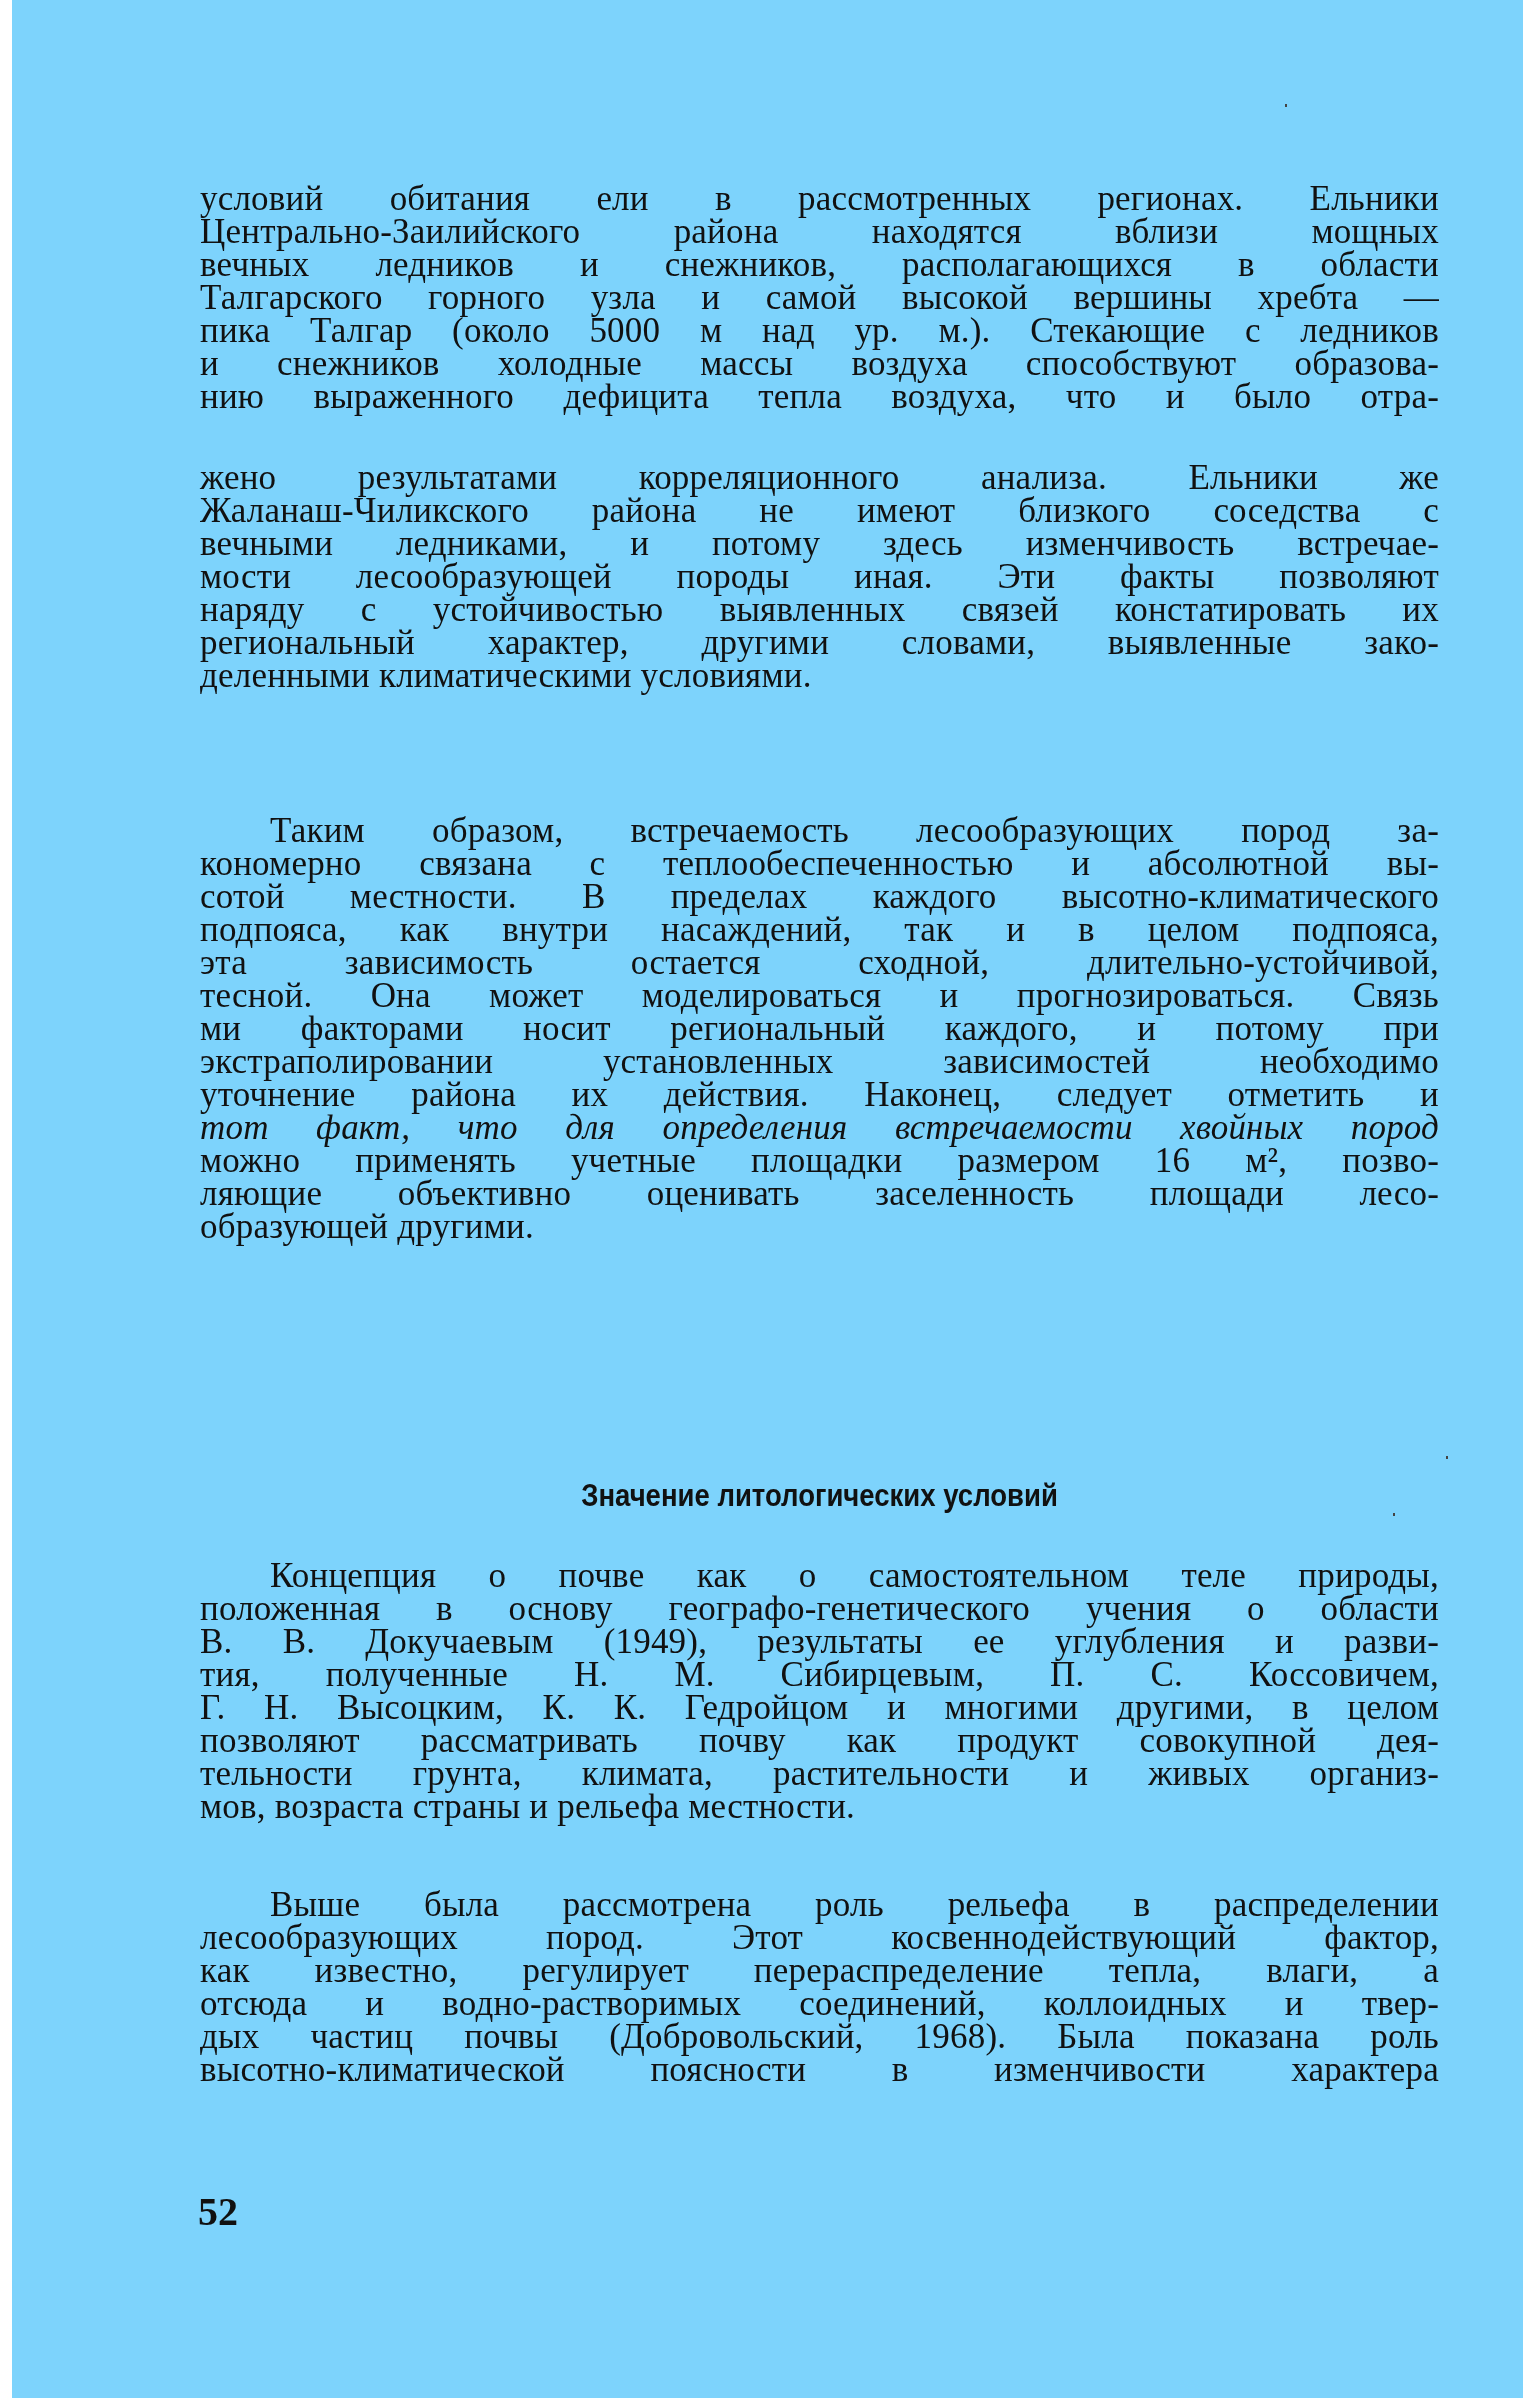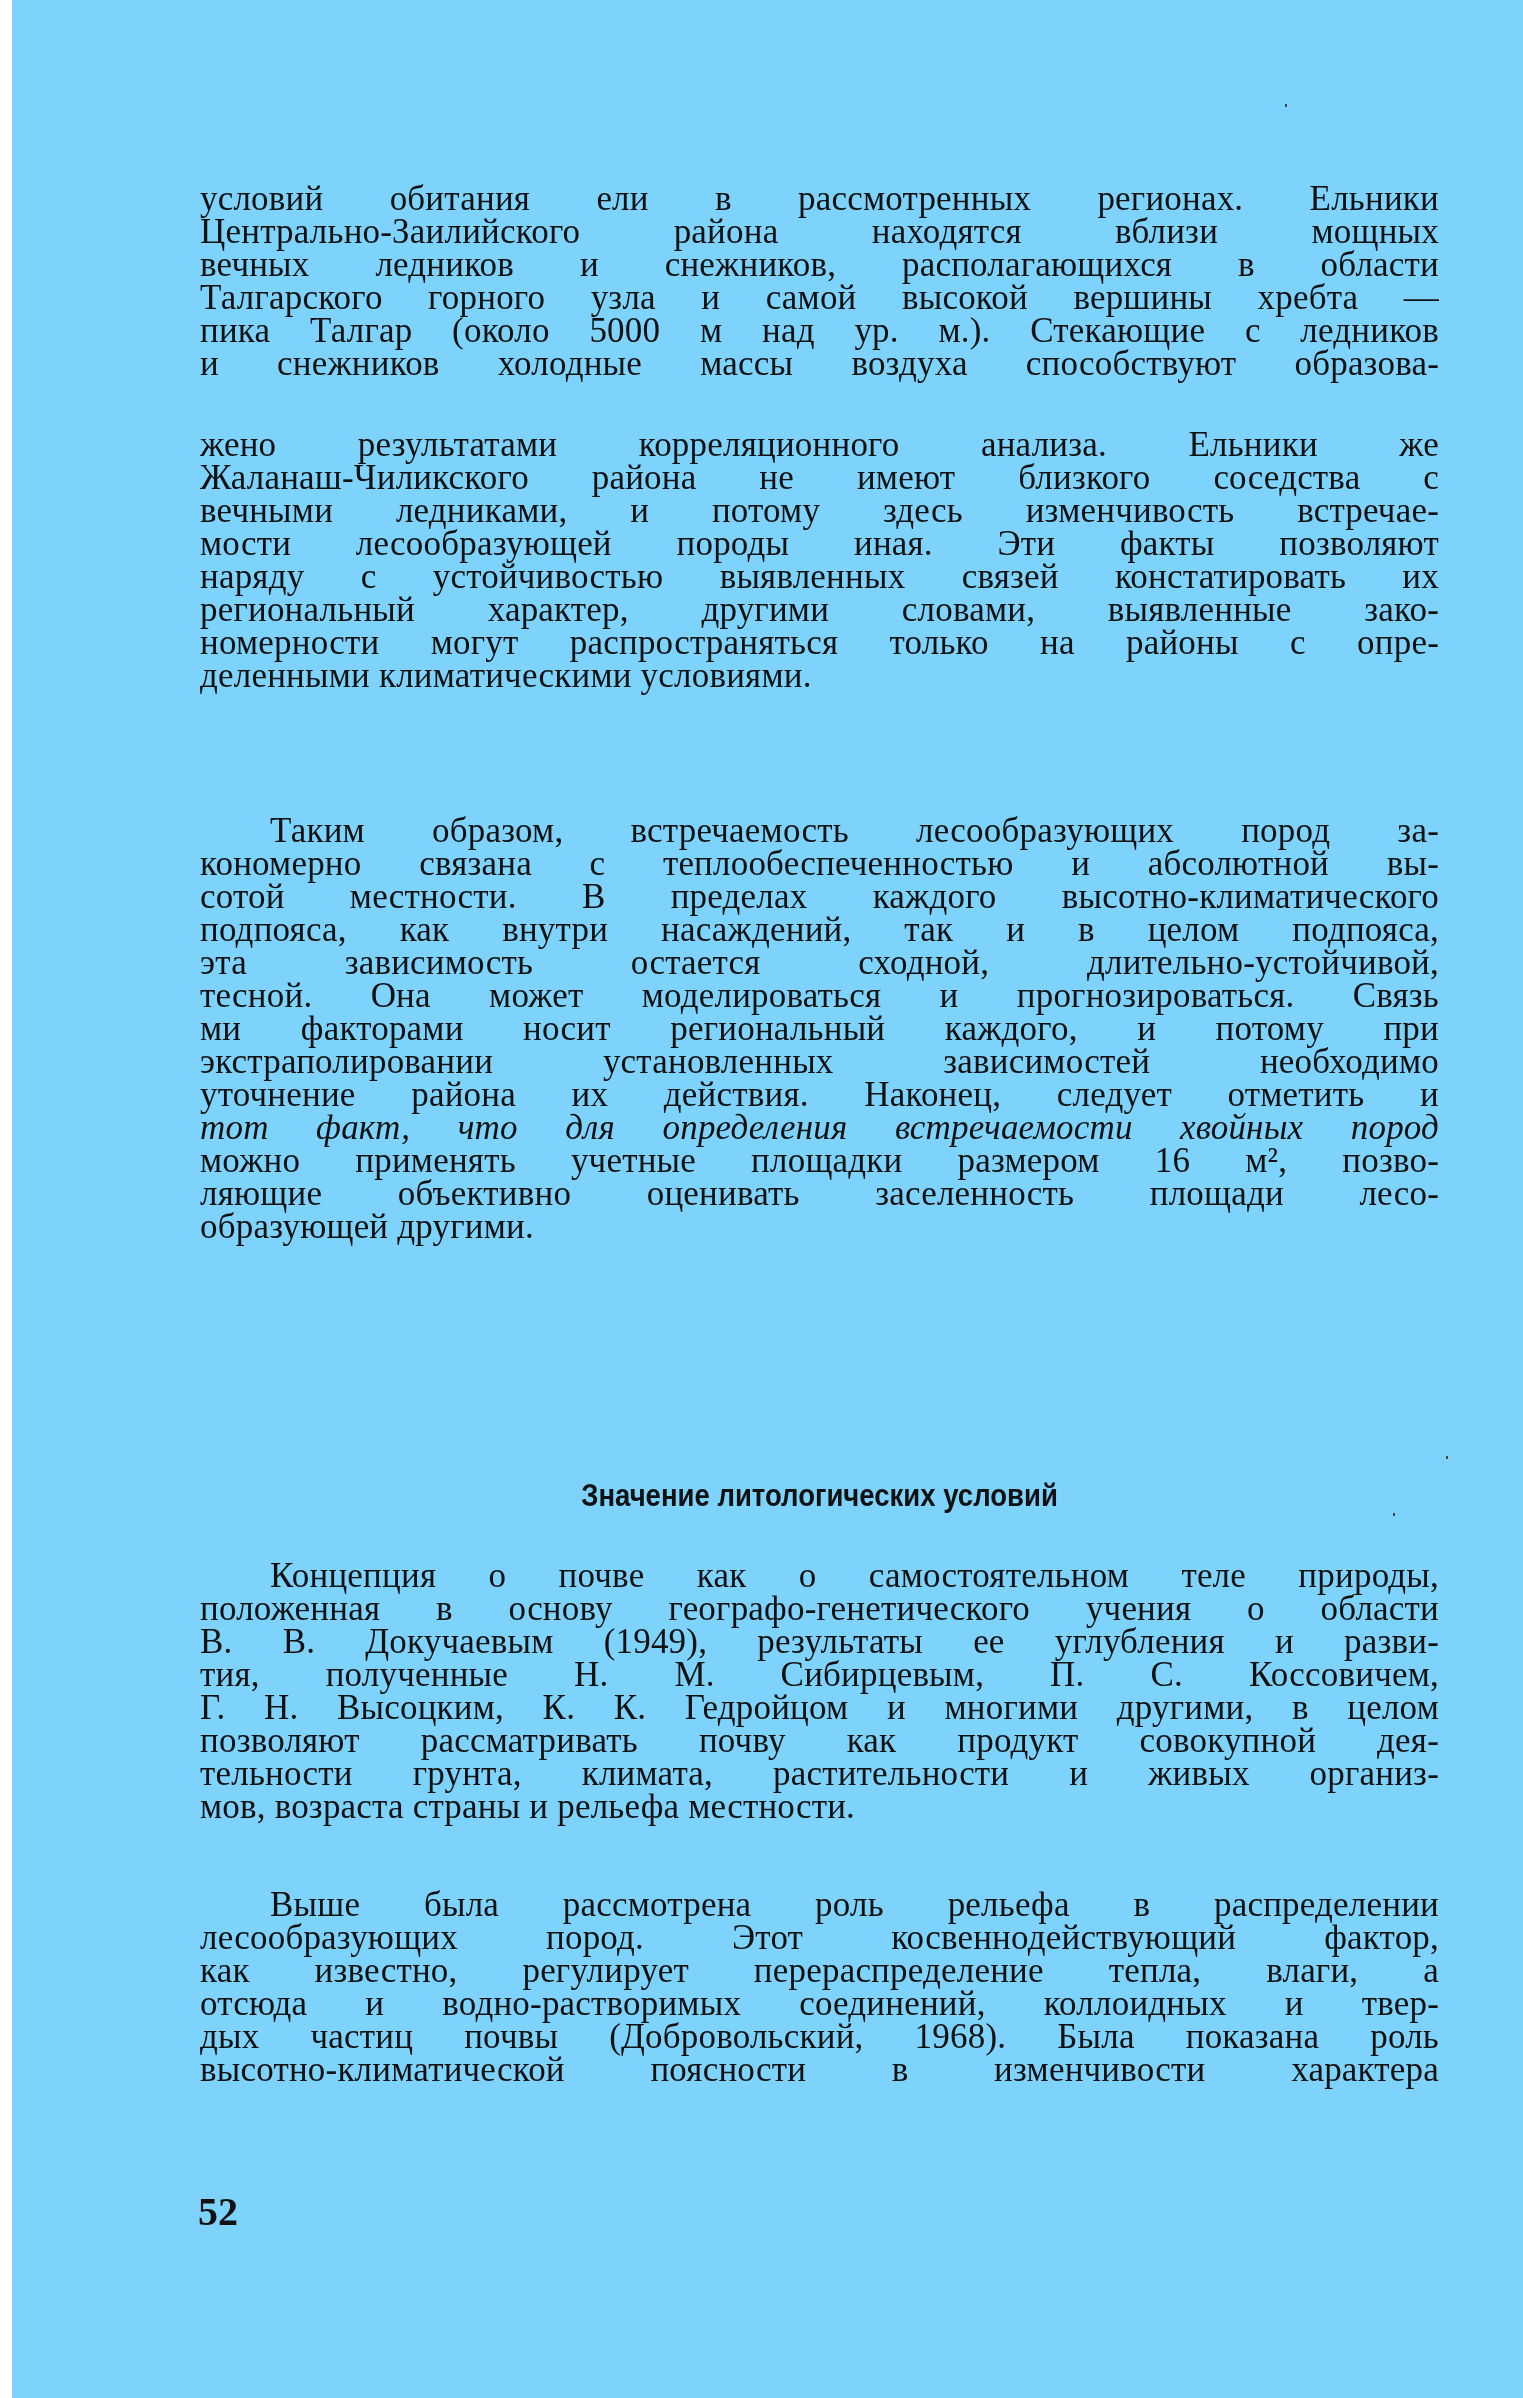--- a/index.html
+++ b/index.html
@@ -48,27 +48,27 @@
 <div class="page">
   <div class="col" style="top:0;height:2398px;">
 
     <div class="para" id="p1">
       <div class="line" style="white-space: nowrap;">условий обитания ели в рассмотренных регионах. Ельники</div>
       <div class="line" style="white-space: nowrap;">Центрально-Заилийского района находятся вблизи мощных</div>
       <div class="line" style="white-space: nowrap;">вечных ледников и снежников, располагающихся в области</div>
       <div class="line" style="white-space: nowrap;">Талгарского горного узла и самой высокой вершины хребта —</div>
       <div class="line" style="white-space: nowrap;">пика Талгар (около 5000 м над ур. м.). Стекающие с ледников</div>
       <div class="line" style="white-space: nowrap;">и снежников холодные массы воздуха способствуют образова-</div>
+      <div class="line" style="white-space: nowrap;">нию выраженного дефицита тепла воздуха, что и было отра-</div>
       <div class="line" style="white-space: nowrap; margin-top: 48px;">жено результатами корреляционного анализа. Ельники же</div>
       <div class="line" style="white-space: nowrap;">Жаланаш-Чиликского района не имеют близкого соседства с</div>
       <div class="line" style="white-space: nowrap;">вечными ледниками, и потому здесь изменчивость встречае-</div>
       <div class="line" style="white-space: nowrap;">мости лесообразующей породы иная. Эти факты позволяют</div>
       <div class="line" style="white-space: nowrap;">наряду с устойчивостью выявленных связей констатировать их</div>
       <div class="line" style="white-space: nowrap;">региональный характер, другими словами, выявленные зако-</div>
-      <div class="line" style="white-space: nowrap;">номерности могут распространяться только на районы с опре-</div>
       <div class="line last" style="white-space: nowrap;">деленными климатическими условиями.</div>
     </div>
 
     <div class="para" id="p2">
       <div class="line indent" style="white-space: nowrap;">Таким образом, встречаемость лесообразующих пород за-</div>
       <div class="line" style="white-space: nowrap;">кономерно связана с теплообеспеченностью и абсолютной вы-</div>
       <div class="line" style="white-space: nowrap;">сотой местности. В пределах каждого высотно-климатического</div>
       <div class="line" style="white-space: nowrap;">подпояса, как внутри насаждений, так и в целом подпояса,</div>
       <div class="line" style="white-space: nowrap;">эта зависимость остается сходной, длительно-устойчивой,</div>
       <div class="line" style="white-space: nowrap;">тесной. Она может моделироваться и прогнозироваться. Связь</div>

